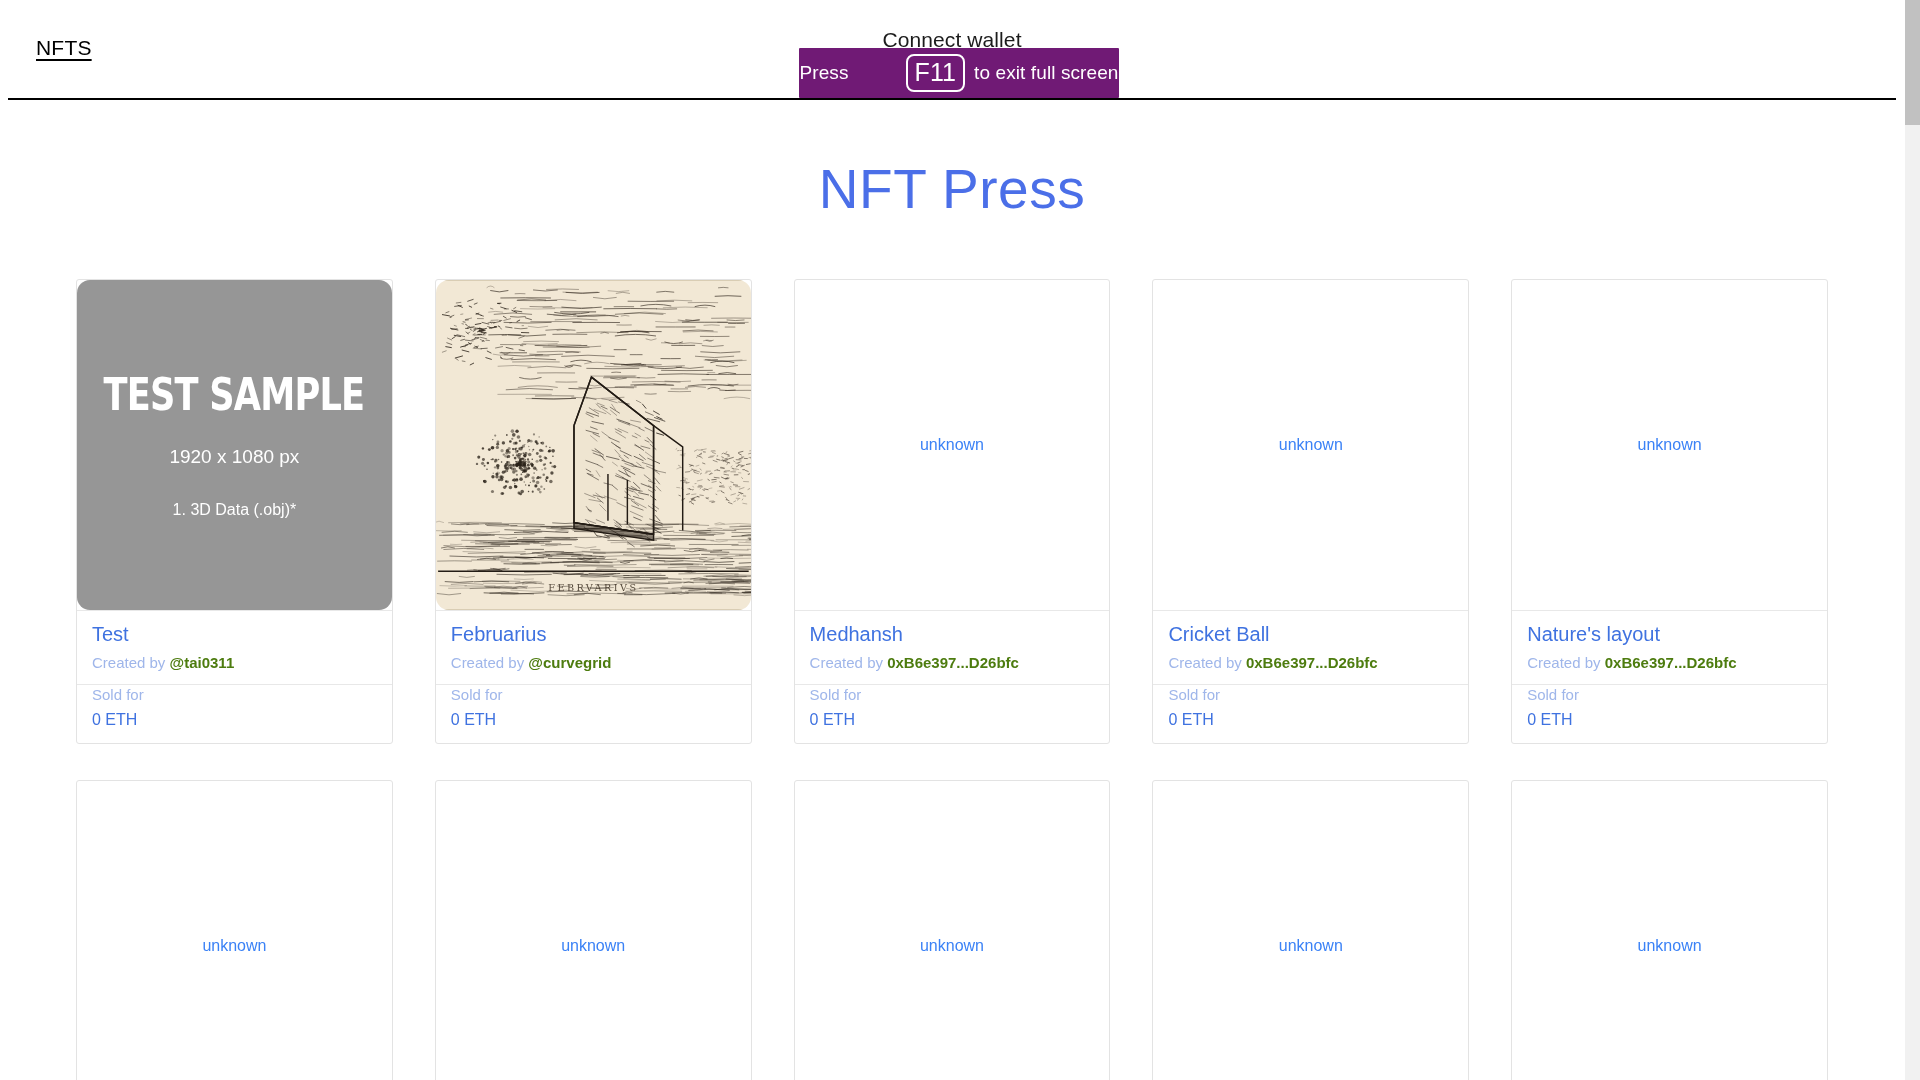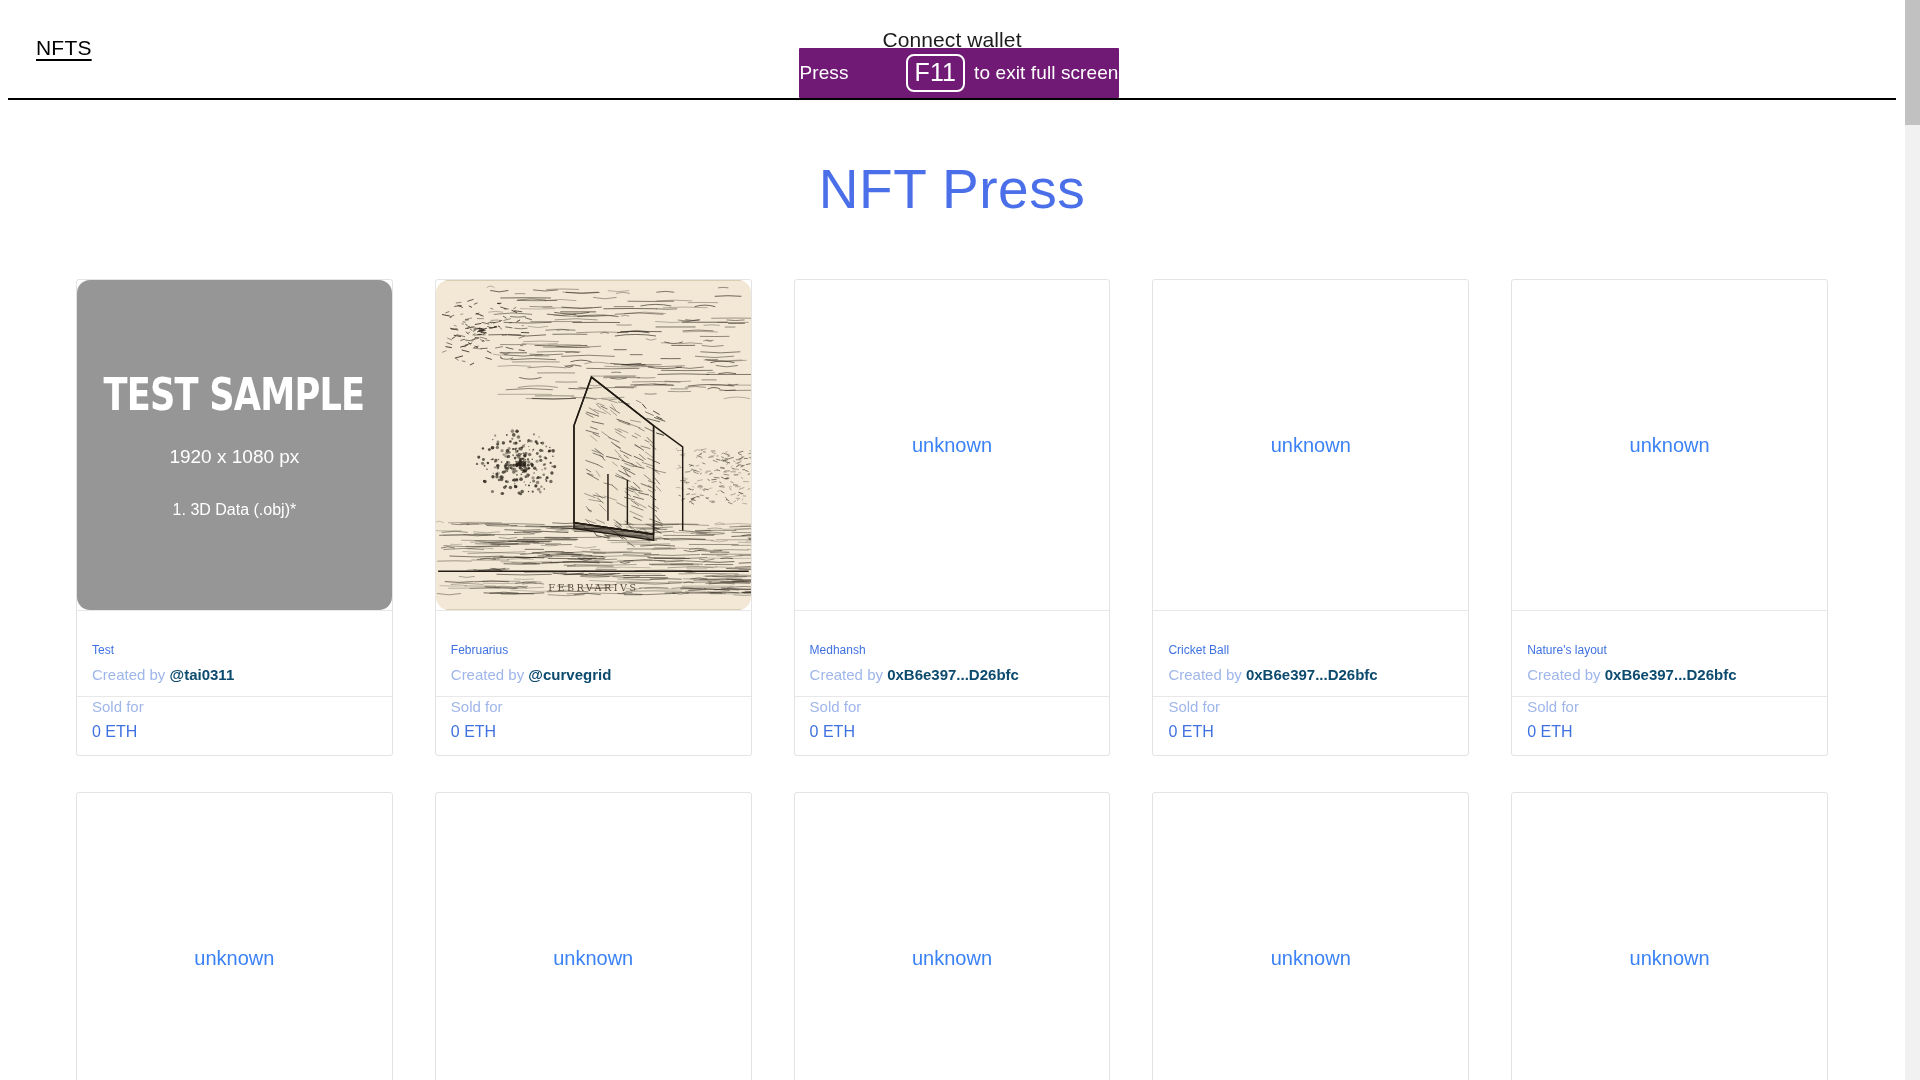--- a/index.html
+++ b/index.html
@@ -100,21 +100,21 @@
     justify-content: center;
     overflow: hidden;
     background: #ffffff;
     border-radius: 13px;
   }
 
   .card-media.gray { background: #969696; }
 
   .media-unknown {
     color: #3b82f6;
-    font-size: 20px;
+    font-size: 16px;
     line-height: 1;
   }
 
   
   .sample-art {
     width: 100%;
     height: 100%;
     background: #969696;
     color: #ffffff;
     display: flex;
@@ -148,28 +148,27 @@
   .etching { width: 100%; height: 100%; display: block; }
 
   
   .card-info {
     border-top: 1px solid #e8e8e8;
     padding: 13px 15px 14px 15px;
     line-height: 1;
   }
   .card-title {
     color: #3f72e0;
-    font-size: 12px;
+    font-size: 20px;
     line-height: 1;
     margin-bottom: 11px;
-    margin-top: 20px;
   }
   .card-creator { font-size: 15px; line-height: 1; white-space: nowrap; }
   .creator-label { color: #9fb6ea; }
-  .creator-value { color: #0c4a6e; font-weight: 700; }
+  .creator-value { color: #4d7c0f; font-weight: 700; }
 
   .card-price {
     border-top: 1px solid #e8e8e8;
     padding: 2px 15px 15px 15px;
   }
   .price-label {
     color: #9fb6ea;
     font-size: 15px;
     line-height: 1;
     margin-bottom: 10px;

